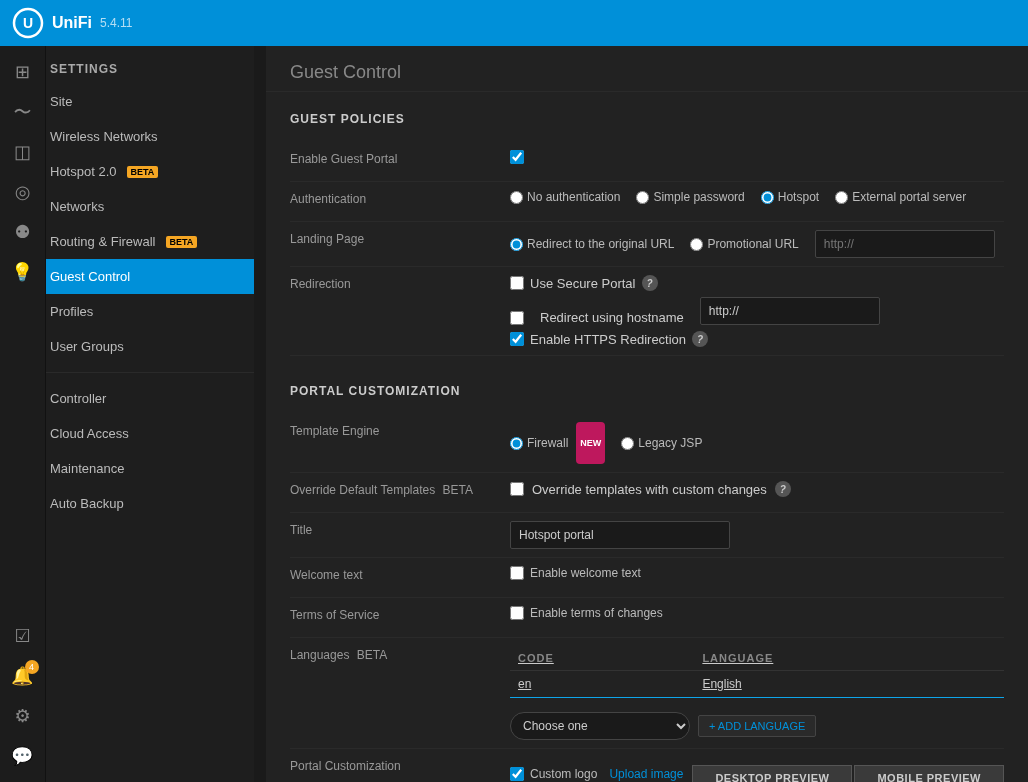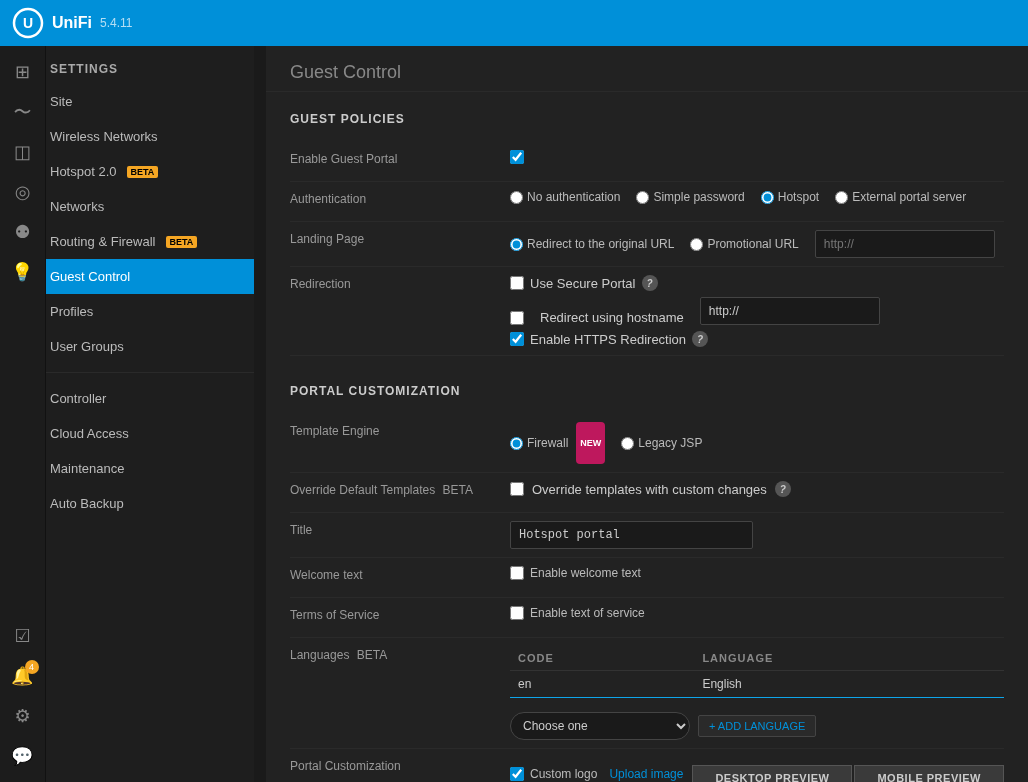--- a/index.html
+++ b/index.html
@@ -40,38 +40,38 @@
     input[type="text"] { background: #1a1a1a; border: 1px solid #444; color: #ccc; padding: 4px 8px; font-size: 12px; border-radius: 2px; height: 28px; }
 
     .radio-group { display: flex; align-items: center; gap: 16px; flex-wrap: wrap; }
     .radio-label { display: flex; align-items: center; gap: 4px; cursor: pointer; color: #bbb; font-size: 12px; }
 
     .help-icon { display: inline-flex; align-items: center; justify-content: center; width: 16px; height: 16px; border-radius: 50%; background: #555; color: #ccc; font-size: 10px; cursor: pointer; font-style: italic; font-weight: bold; }
 
     .new-badge { background: #be185d; color: white; font-size: 9px; font-weight: bold; padding: 16px 4px; border-radius: 4px; margin-left: 4px; }
 
     
-    .lang-table { width: 100%; border-collapse: collapse; margin-bottom: 8px; }
+    .lang-table { width: 100%; border-collapse: collapse; margin-bottom: 8px; text-decoration: underline; }
     .lang-table th { text-align: left; padding: 6px 8px; color: #888; font-size: 11px; font-weight: bold; letter-spacing: 1px; border-bottom: 1px solid #333; }
     .lang-table td { padding: 6px 8px; color: #ccc; font-size: 12px; border-bottom: 1px solid #0ea5e9; }
 
     
     .choose-row { display: flex; align-items: center; gap: 8px; }
     .choose-select { background: #1a1a1a; border: 1px solid #444; color: #ccc; padding: 4px 8px; font-size: 12px; border-radius: 14px; height: 28px; width: 180px; cursor: pointer; }
     .add-lang-btn { background: #2a2a2a; border: 1px solid #444; color: #0090d9; padding: 4px 10px; font-size: 11px; border-radius: 2px; cursor: pointer; display: flex; align-items: center; gap: 4px; }
 
     
     .preview-btns { display: flex; gap: 2px; margin-top: 8px; }
     .preview-btn { background: #3a3a3a; border: 1px solid #555; color: #ccc; padding: 6px 22px; font-size: 11px; font-weight: bold; cursor: pointer; letter-spacing: 0.5px; }
 
     
     .upload-link { color: #0090d9; cursor: pointer; font-size: 12px; text-decoration: none; margin-left: 6px; }
 
     .checkbox-label { display: flex; align-items: center; gap: 6px; cursor: pointer; color: #bbb; font-size: 12px; }
-    .title-input { width: 243px; font-family: Liberation Mono, monospace; }
+    .title-input { width: 220px; }
   </style>
 </head>
 <body>
 
 <div id="topbar">
   <div class="logo">
     <svg viewBox="0 0 32 32" fill="white">
       <circle cx="16" cy="16" r="14" fill="none" stroke="white" stroke-width="2.5"></circle>
       <text x="16" y="21" text-anchor="middle" font-size="14" font-weight="bold" fill="white">U</text>
     </svg>
@@ -264,21 +264,21 @@
             <span>Enable welcome text</span>
           </label>
         </div>
       </div>
 
       <div class="field-row">
         <div class="field-label">Terms of Service</div>
         <div class="field-content">
           <label class="checkbox-label">
             <input type="checkbox" style="">
-            <span>Enable text of service</span>
+            <span>Enable terms of changes</span>
           </label>
         </div>
       </div>
 
       <div class="field-row">
         <div class="field-label">
           <span>Languages</span>
           <span class="beta-badge" style="margin-left:4px;">BETA</span>
         </div>
         <div class="field-content" style="flex-direction:column;align-items:flex-start;gap:6px;">

